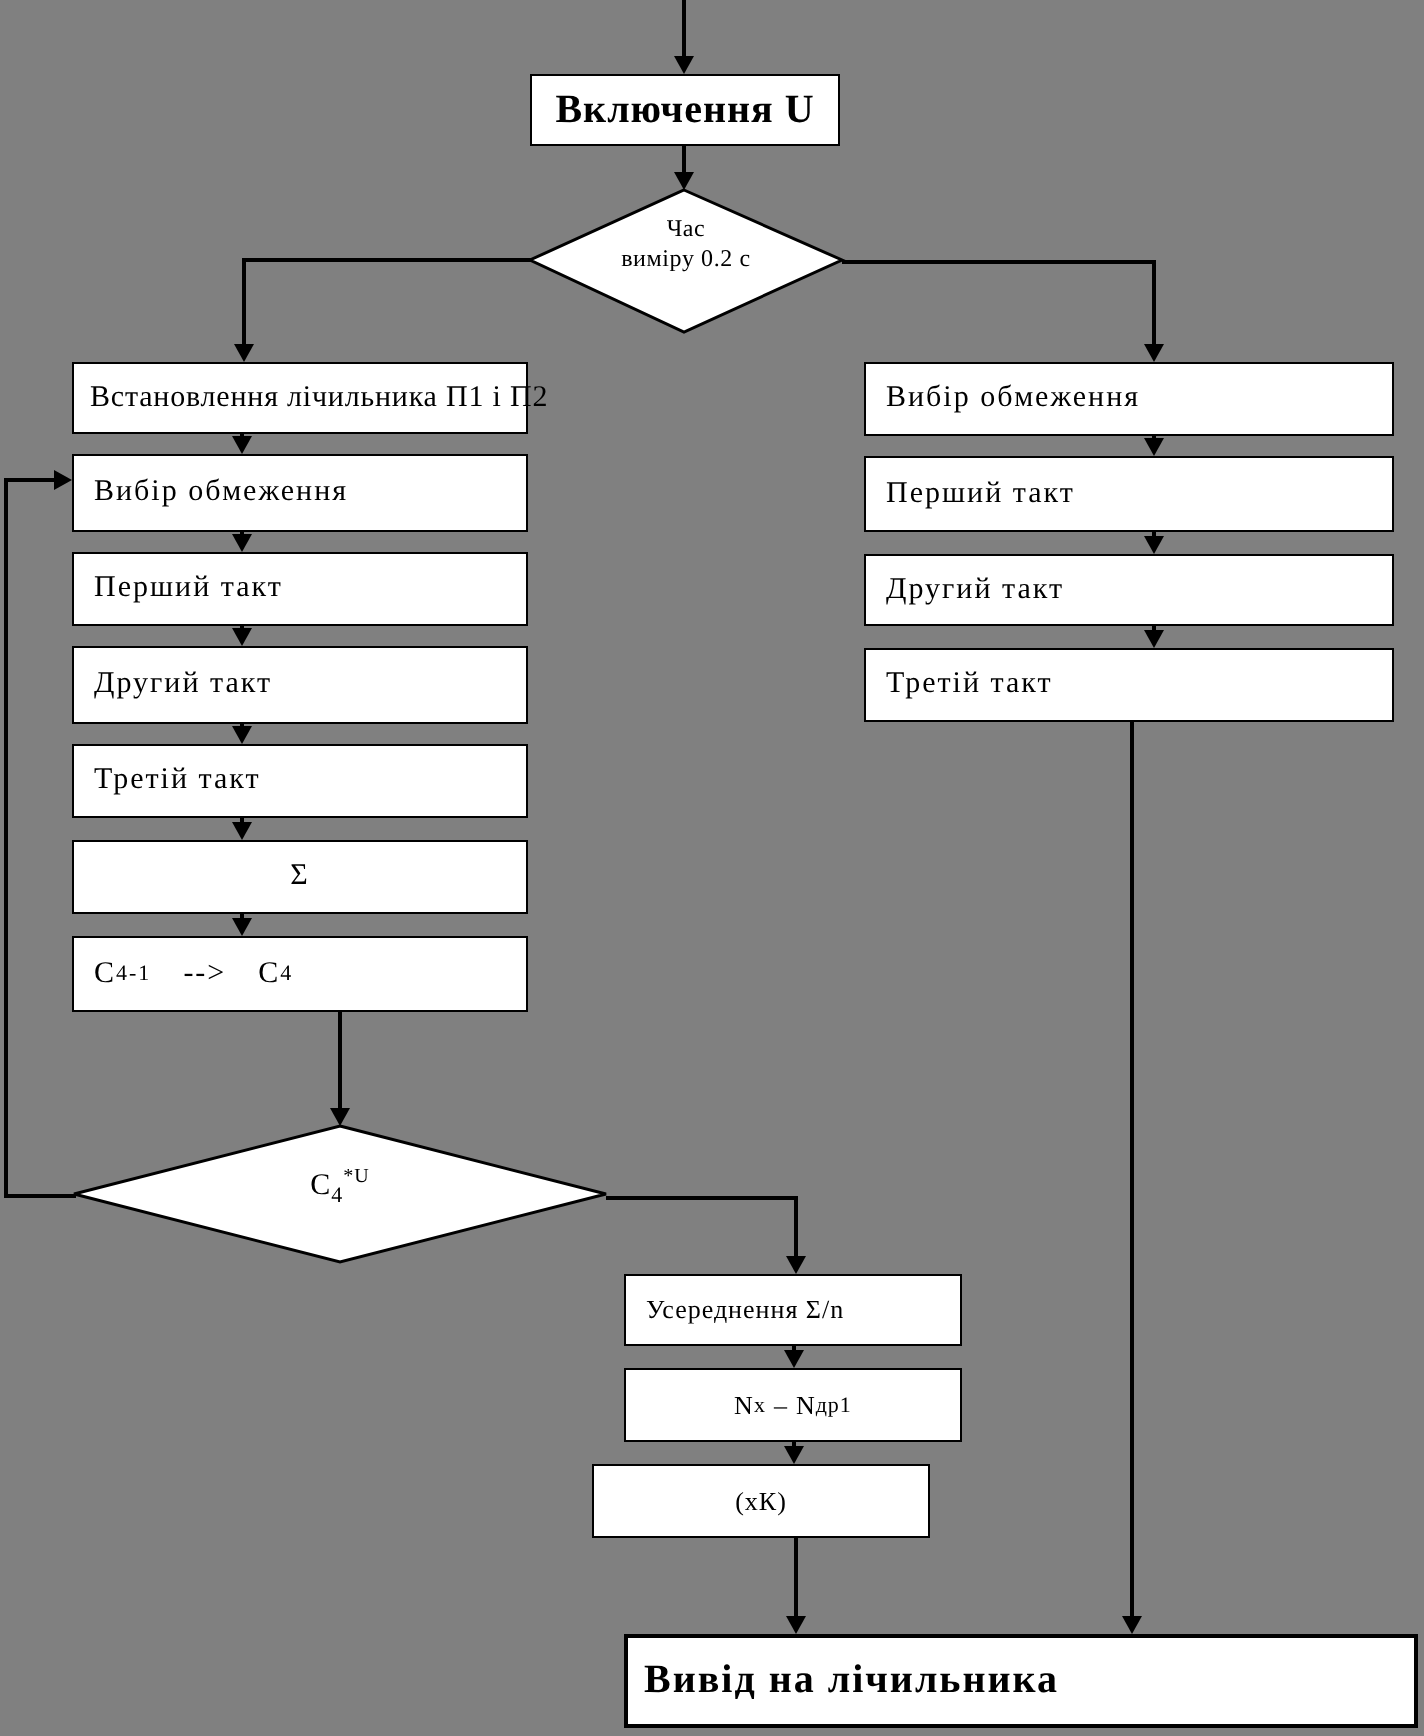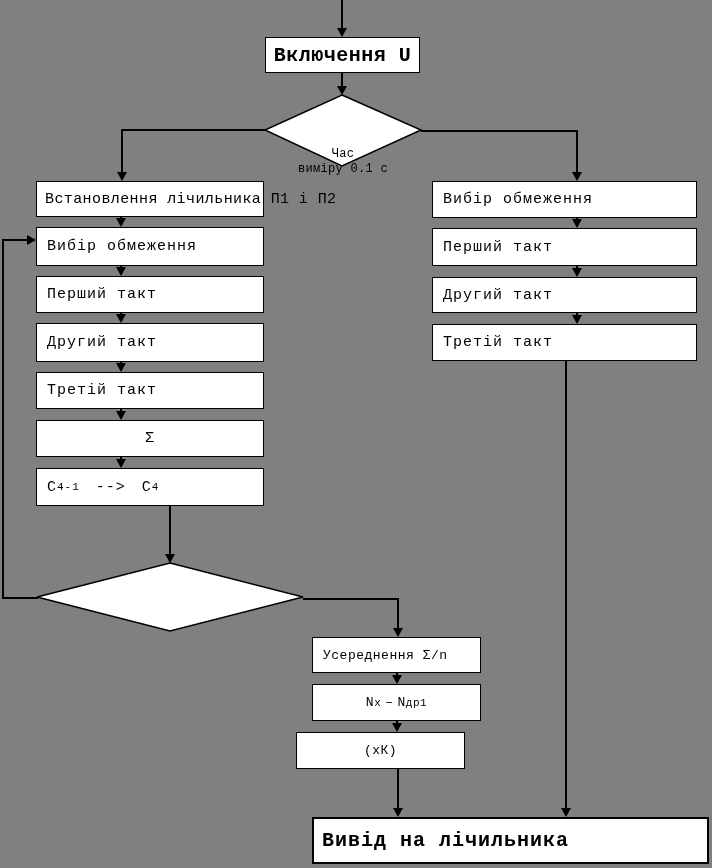--- a/index.html
+++ b/index.html
@@ -1,39 +1,39 @@
 <!DOCTYPE html>
 <html><head>
 <meta charset="utf-8">
 <style>
   html,body { margin:0; padding:0; }
   .canvas {
     position:relative; width:712px; height:868px;
     background:#808080; overflow:hidden;
-    font-family:Liberation Mono, monospace; color:#000;
+    font-family:Liberation Serif, serif; color:#000;
   }
   .box {
     position:absolute; background:#ffffff; border:1px solid #000;
     box-sizing:border-box; display:flex; align-items:center;
     font-size:15px; letter-spacing:1px; padding-left:10px; white-space:nowrap;
   }
   .center { justify-content:center; padding-left:0; }
   .small  { font-size:15px; letter-spacing:0.4px; padding-left:8px; }
   .mid    { font-size:13px; letter-spacing:0.5px;text-align:right; }
   .title  { font-size:20px; font-weight:bold; letter-spacing:0.5px; }
   .final  { font-size:20px; font-weight:bold; letter-spacing:1px; border-width:2px; padding-left:8px; }
   .line   { position:absolute; background:#000; }
   .arr-d  { position:absolute; width:0; height:0;
             border-left:5px solid transparent; border-right:5px solid transparent;
             border-top:9px solid #000; }
   .arr-r  { position:absolute; width:0; height:0;
             border-top:5px solid transparent; border-bottom:5px solid transparent;
             border-left:9px solid #000; }
   .dwrap  { position:absolute; }
-  .dtext  { position:absolute; text-align:center;margin-top:40px; }
+  .dtext  { position:absolute; text-align:center; }
   .d1t    { font-size:12px; line-height:15px; letter-spacing:0.3px; }
   .d2t    { font-size:15px; letter-spacing:0.5px; }
   sub { font-size:11px; line-height:0; }
   sup { font-size:10px; line-height:0; }
   .gap-l { margin:0 16px; }
   .gap-s { margin:0 4px; }
   svg polygon { fill:#ffffff; stroke:#000000; stroke-width:1.5; }
 </style>
 </head>
 <body>
@@ -48,21 +48,21 @@
   <div class="line" style="left:341px;top:73px;width:2px;height:14px"></div>
   <div class="arr-d" style="left:337px;top:86px"></div>
 
   <div class="dwrap" style="left:263px;top:93px;width:160px;height:76px">
     <svg width="160" height="76" viewBox="0 0 160 76">
       <polygon points="79,2 158,37 79,73 2,37"></polygon>
     </svg>
   </div>
   <div class="dtext d1t" style="left:263px;top:107px;width:160px">
     <div>Час</div>
-    <div>виміру 0.1 с</div>
+    <div>виміру 0.2 с</div>
   </div>
 
   <div class="line" style="left:121px;top:129px;width:145px;height:2px"></div>
   <div class="line" style="left:121px;top:131px;width:2px;height:42px"></div>
   <div class="arr-d" style="left:117px;top:172px"></div>
 
   <div class="line" style="left:421px;top:130px;width:157px;height:2px"></div>
   <div class="line" style="left:576px;top:132px;width:2px;height:41px"></div>
   <div class="arr-d" style="left:572px;top:172px"></div>
 
@@ -98,20 +98,23 @@
       <sub>4</sub>
   </div>
 
   <div class="line" style="left:169px;top:506px;width:2px;height:49px"></div>
   <div class="arr-d" style="left:165px;top:554px"></div>
 
   <div class="dwrap" style="left:35px;top:561px;width:270px;height:72px">
     <svg width="270" height="72" viewBox="0 0 270 72">
       <polygon points="135,2 268,36 135,70 2,36"></polygon>
     </svg>
+  </div>
+  <div class="dtext d2t" style="left:35px;top:585px;width:270px">
+    <span>С</span><sub>4</sub><sup>*U</sup>
   </div>
 
   <div class="line" style="left:2px;top:597px;width:36px;height:2px"></div>
   <div class="line" style="left:2px;top:239px;width:2px;height:360px"></div>
   <div class="line" style="left:2px;top:239px;width:26px;height:2px"></div>
   <div class="arr-r" style="left:27px;top:235px"></div>
 
   <div class="line" style="left:303px;top:598px;width:96px;height:2px"></div>
   <div class="line" style="left:397px;top:600px;width:2px;height:30px"></div>
   <div class="arr-d" style="left:393px;top:628px"></div>

